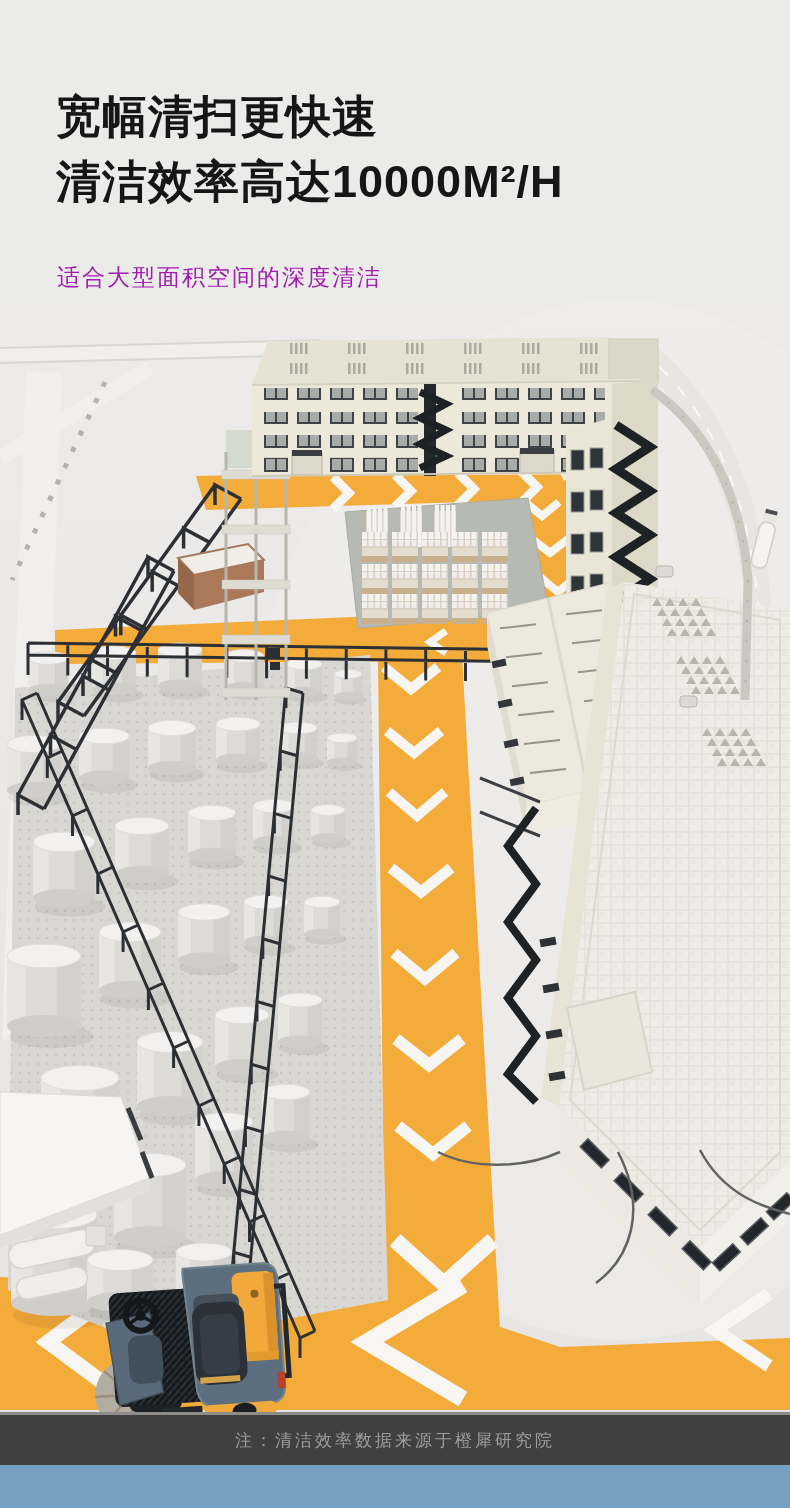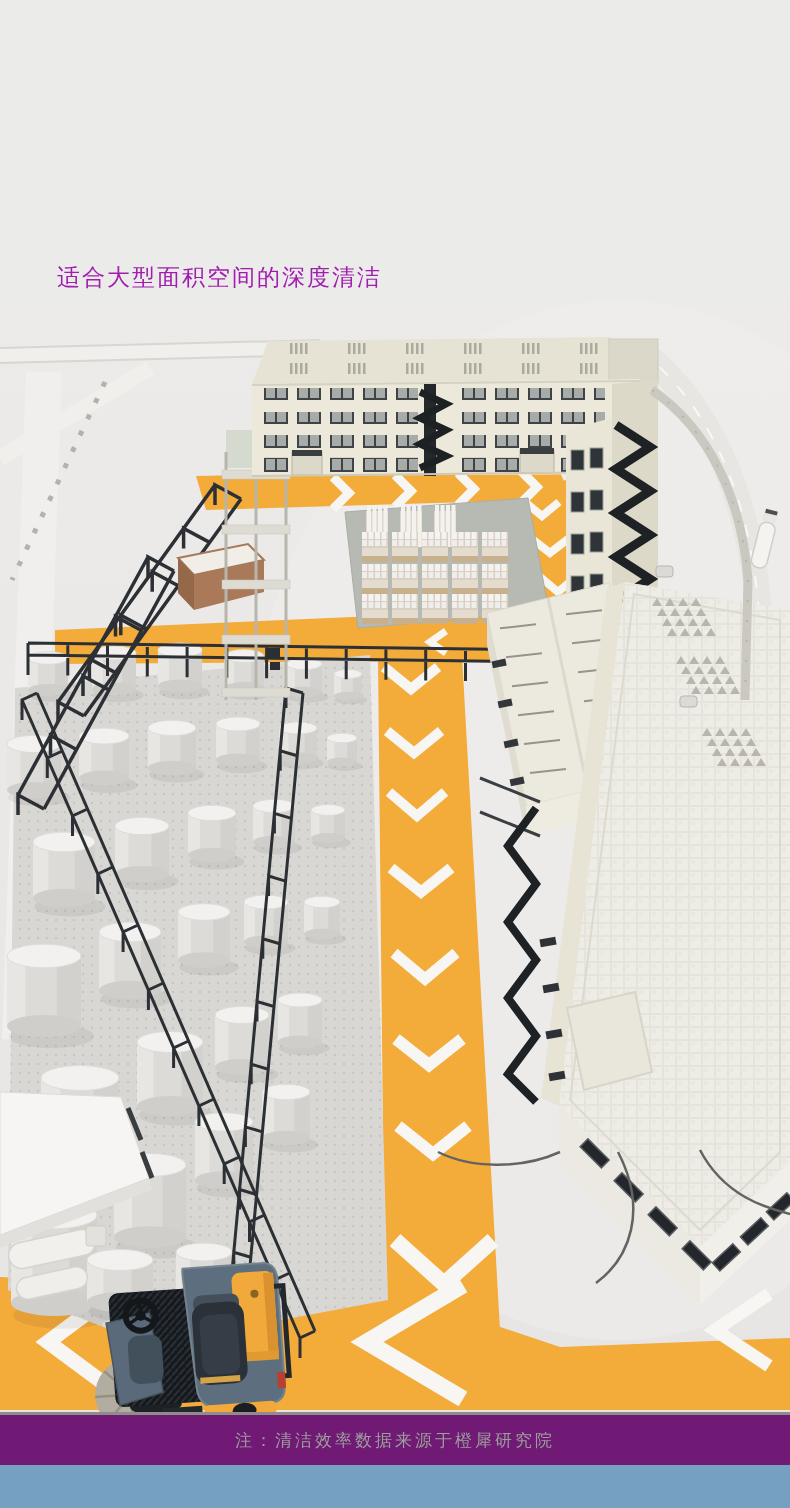--- a/index.html
+++ b/index.html
@@ -17,21 +17,21 @@
     font-size:45px;font-weight:800;color:#161616;
     line-height:1.45;letter-spacing:1px;white-space:nowrap;
   }
   .headline span{display:block;}
   .subtitle{
     position:absolute;left:57px;top:262px;
     font-size:23px;font-weight:500;color:#a21caf;letter-spacing:2px;white-space:nowrap;
   }
   .gray-strip{
     position:absolute;left:0;top:1412px;width:790px;height:53px;
-    background:#701a75;border-top:3px solid #8f8d89;box-sizing:border-box;
+    background:#404040;border-top:3px solid #8f8d89;box-sizing:border-box;
     display:flex;align-items:center;justify-content:center;
   }
   .note{
     font-size:17px;color:#9d9d9d;letter-spacing:3px;white-space:nowrap;
   }
   .bottom-bar{
     position:absolute;left:0;top:1465px;width:790px;height:43px;
     background:var(--bar-color);
   }
   .route{fill:var(--route-color);}
@@ -595,19 +595,21 @@
     <rect x="100" y="144" width="72" height="14" rx="5" fill="#f2a93c"></rect>
     <rect x="58" y="144" width="40" height="15" fill="#23282d"></rect>
     <ellipse cx="140" cy="152" rx="12" ry="8" fill="#1a1e22"></ellipse>
     <path d="M178,30 L187,30 L187,120 L178,120" stroke="#23282d" stroke-width="5" fill="none"></path>
     <rect x="175" y="116" width="8" height="16" fill="#b8402f"></rect>
     <rect x="98" y="116" width="40" height="6" fill="#e8b14a" opacity="0.9"></rect>
   </g>
 </svg>
 
 <div class="headline">
+  <span>宽幅清扫更快速</span>
+  <span>清洁效率高达10000M²/H</span>
 </div>
 <div class="subtitle">适合大型面积空间的深度清洁</div>
 
 <div class="gray-strip">
   <div class="note">注：清洁效率数据来源于橙犀研究院</div>
 </div>
 <div class="bottom-bar"></div>
 
 </body></html>

